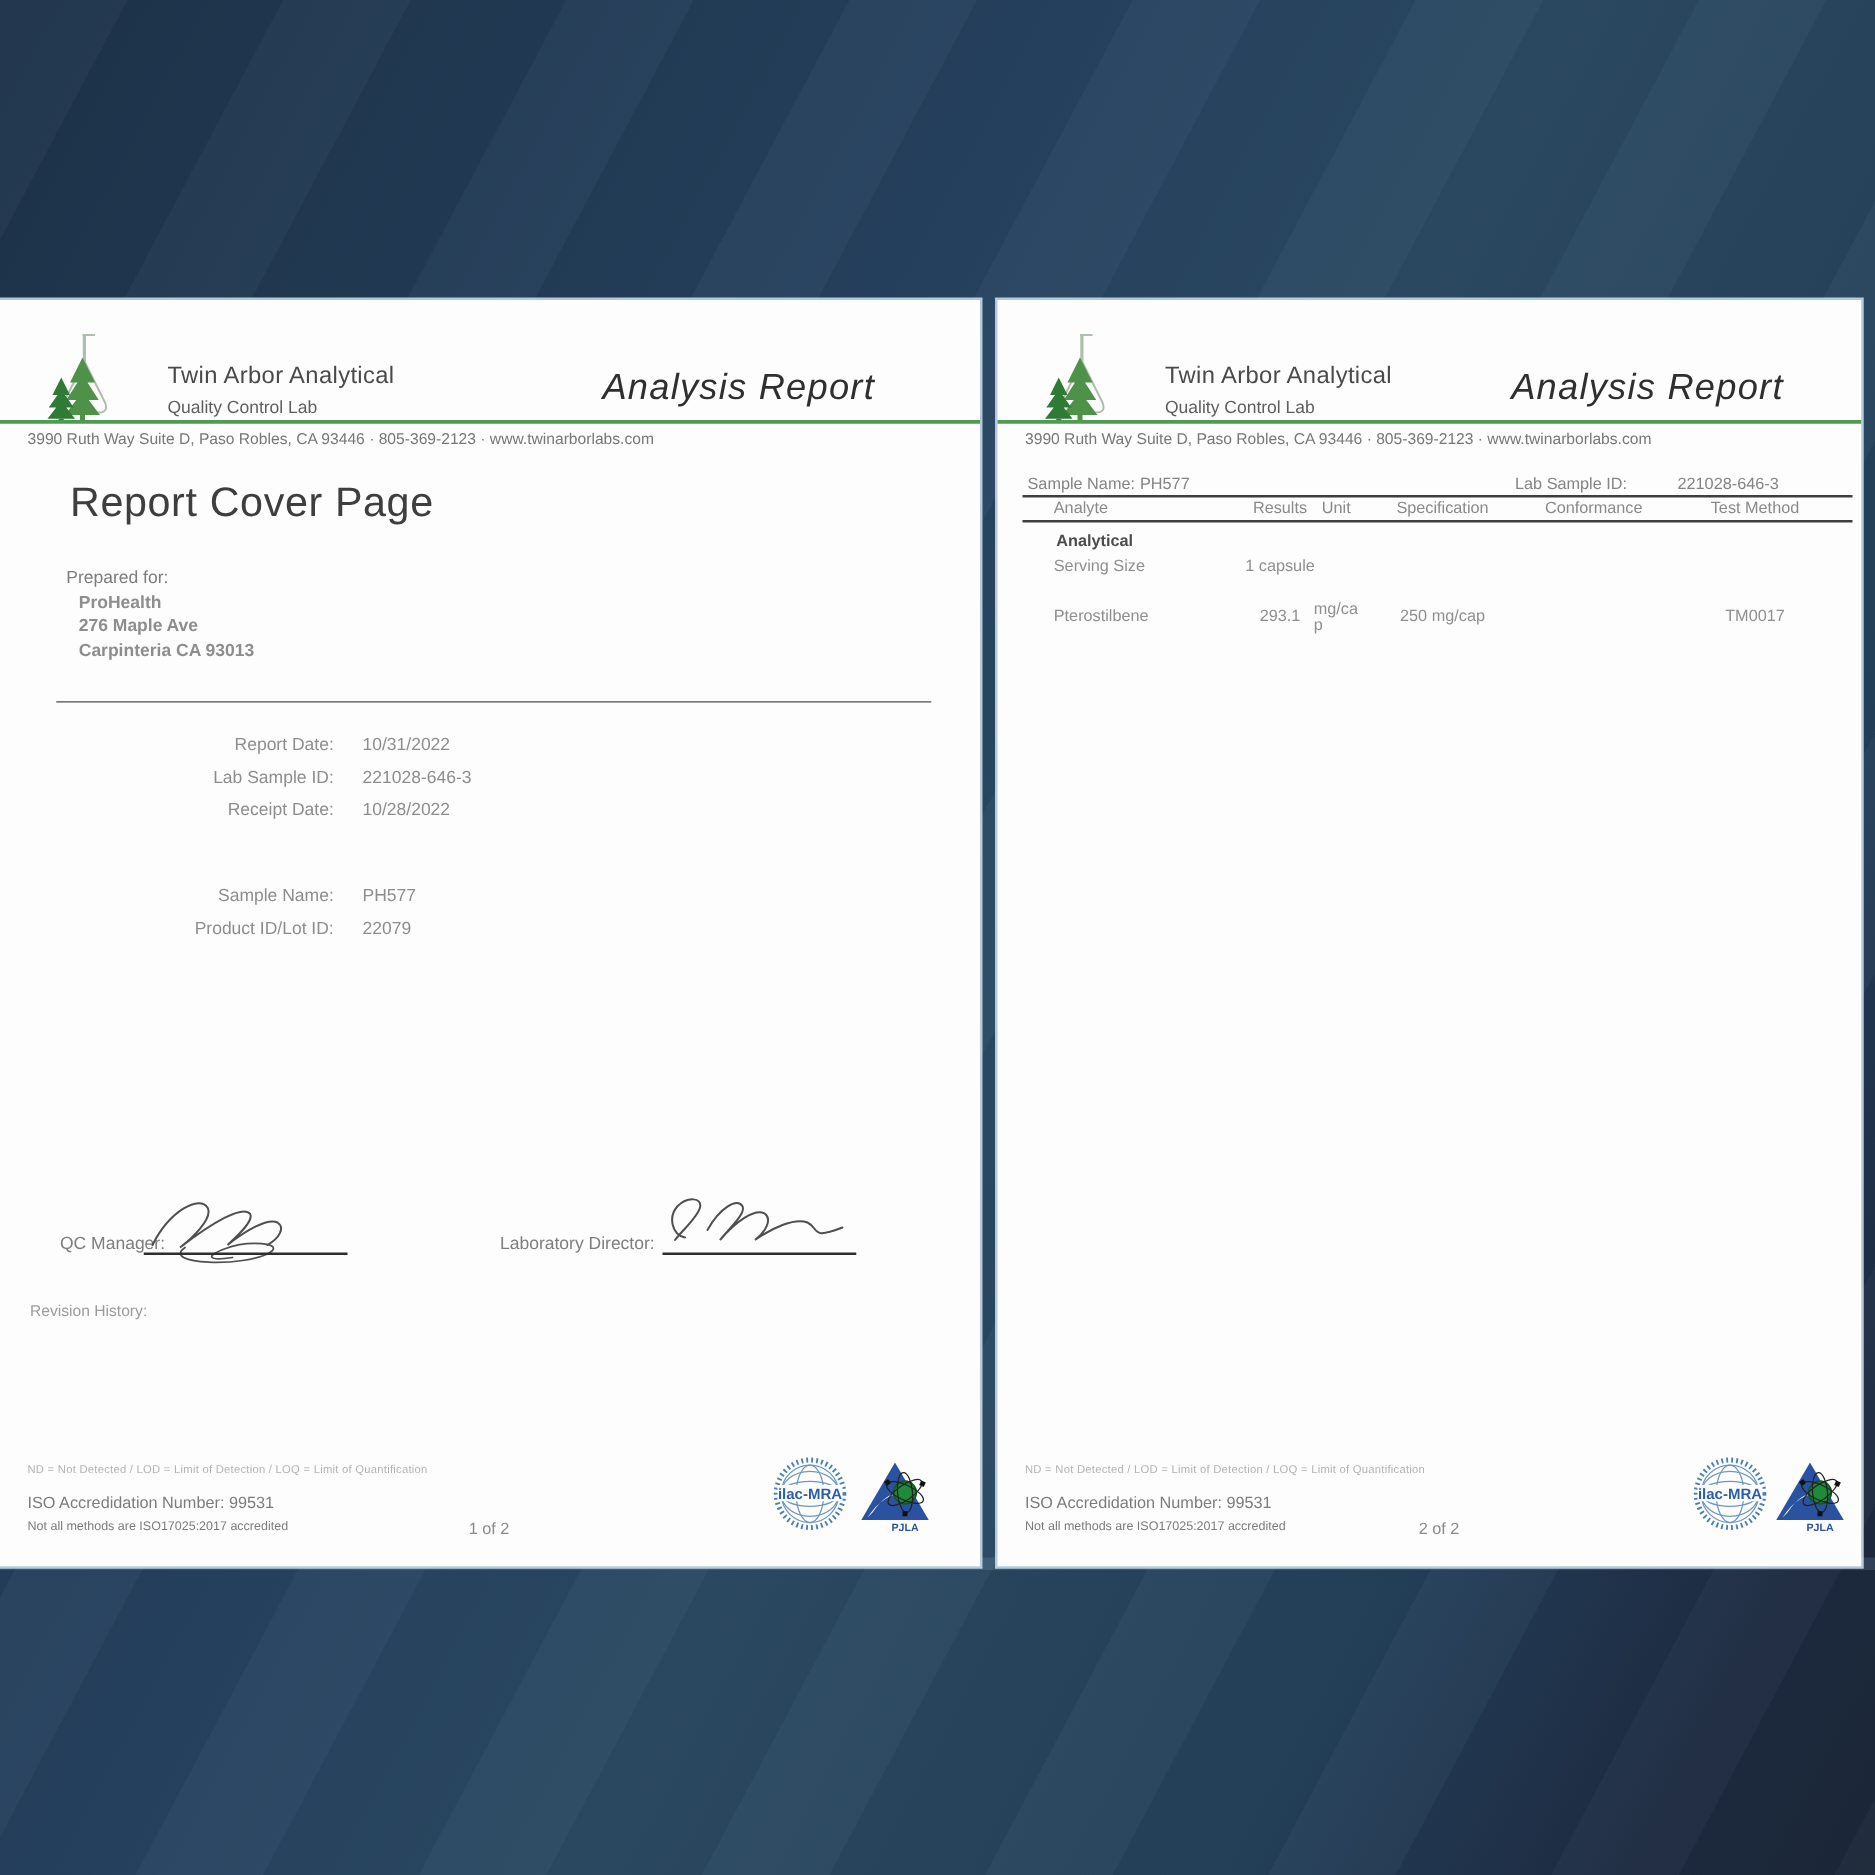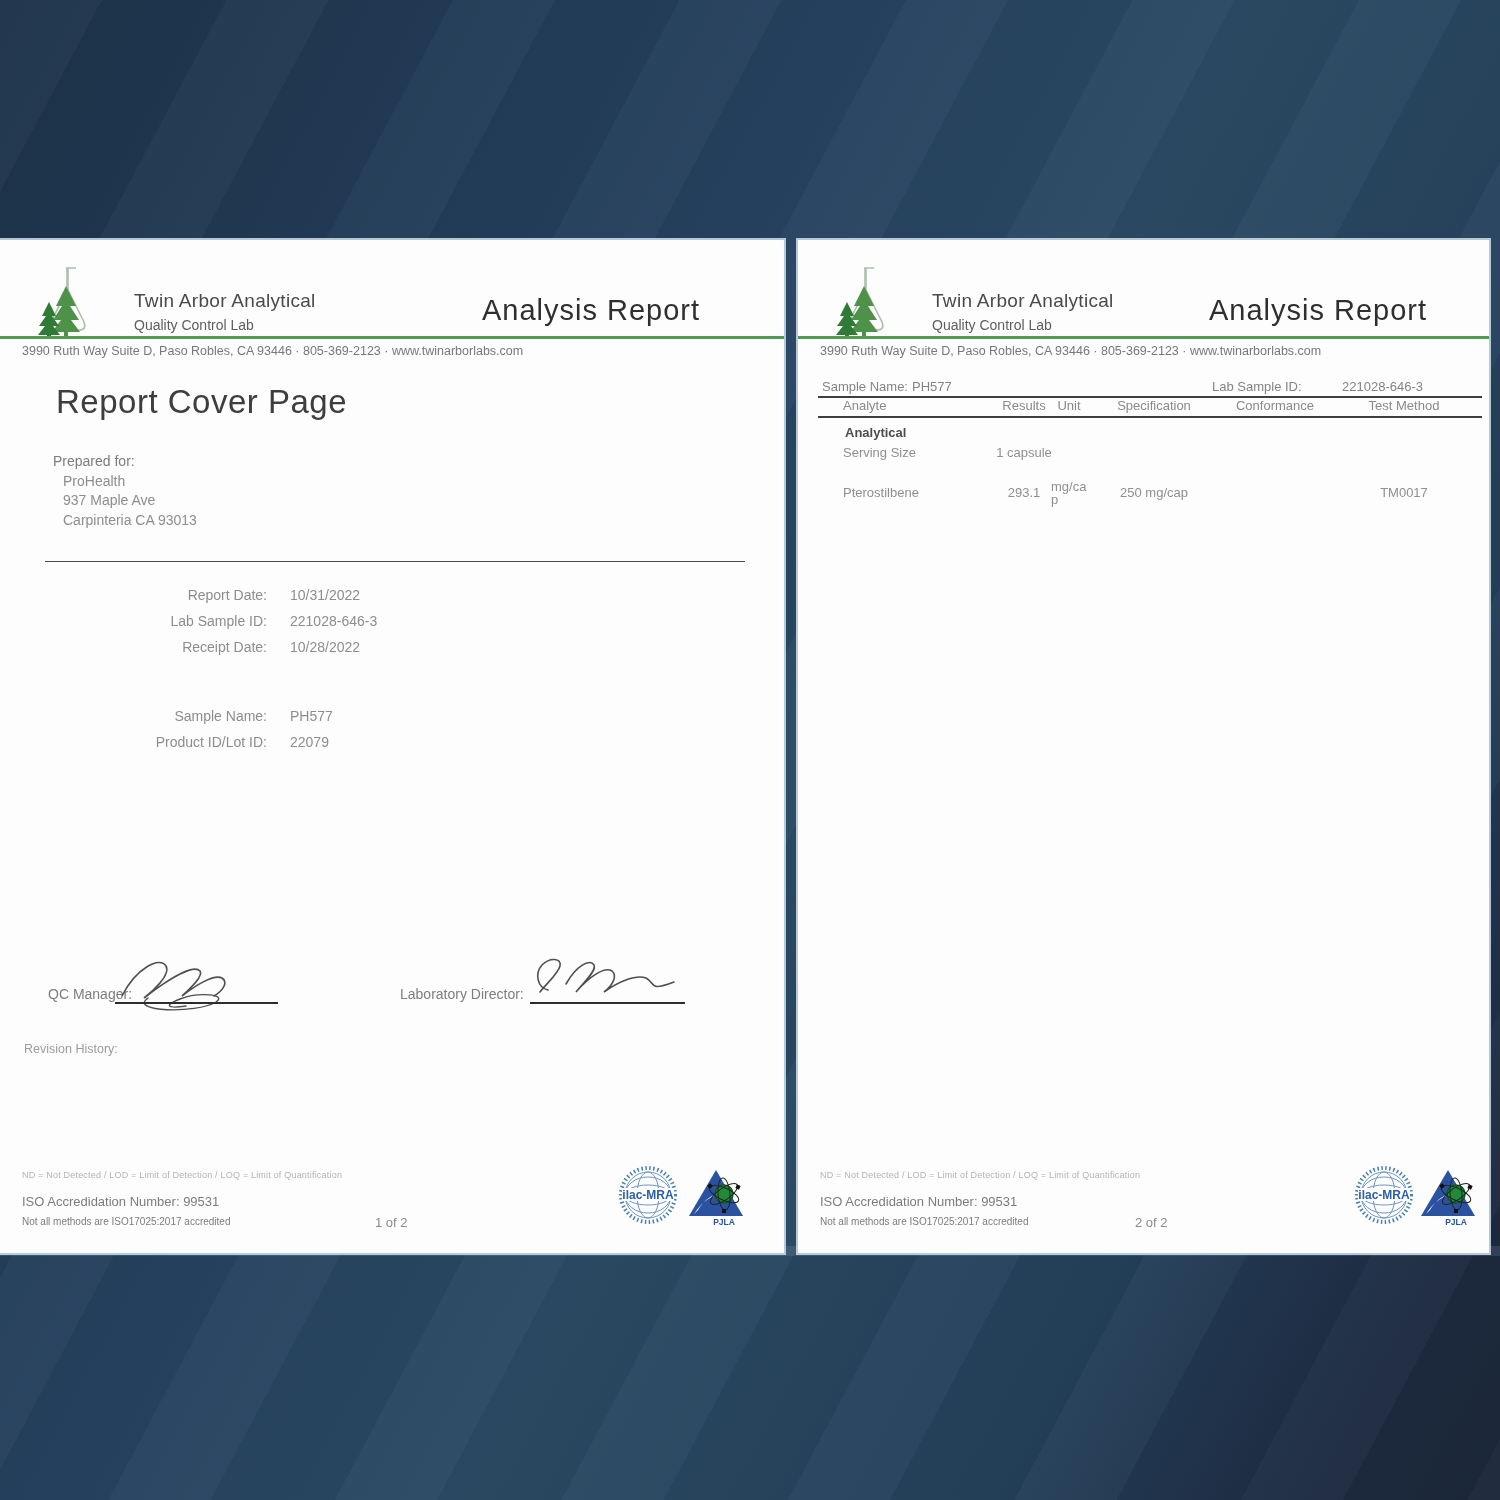--- a/index.html
+++ b/index.html
@@ -14,30 +14,30 @@
   .page{position:absolute;top:240px;height:1013px;background:#fdfdfd;
     box-shadow:0 0 0 2px rgba(205,225,240,0.85);z-index:2;}
   .page1{left:0;width:784px;}
   .page2{left:798px;width:691px;}
 
   
   .hdr-logo{position:absolute;left:36px;top:24px;}
   .hdr-names{position:absolute;left:134px;top:50px;}
   .hdr-company{font-size:19px;color:#4a4a4a;letter-spacing:0.3px;}
   .hdr-division{font-size:14px;color:#5e5e5e;margin-top:5px;}
-  .hdr-doctitle{position:absolute;top:54px;right:84px;font-size:29px;color:#2f2f2f;letter-spacing:1px;}
+  .hdr-doctitle{position:absolute;top:54px;right:84px;font-size:29px;font-style:italic;color:#2f2f2f;letter-spacing:1px;}
   .page2 .hdr-doctitle{right:62px;}
   .green-rule{position:absolute;left:0;right:0;top:96px;height:3px;}
   .hdr-address{position:absolute;left:22px;top:104px;font-size:12.5px;color:#777;}
 
   
   .p1-title{position:absolute;left:56px;top:143px;font-size:33px;color:#3e3e3e;letter-spacing:0.5px;}
   .p1-prepared{position:absolute;left:53px;top:212px;font-size:14px;color:#8d8d8d;line-height:19.5px;}
   .p1-prepared .lead{color:#7c7c7c;}
-  .p1-prepared .ind{margin-left:10px;}
+  .p1-prepared .ind{margin-left:10px;font-weight:bold;}
   .p1-divider{position:absolute;left:45px;top:321px;width:700px;height:1px;background:#4c4c4c;}
   .p1-details{position:absolute;left:0;top:347px;width:784px;}
   .p1-details2{position:absolute;left:0;top:468px;width:784px;}
   .drow{display:flex;font-size:14px;color:#8d8d8d;margin-bottom:10px;}
   .dlabel{width:267px;text-align:right;}
   .dvalue{margin-left:23px;}
   .sig-label{position:absolute;font-size:14px;color:#7d7d7d;}
   .sig-line{position:absolute;height:2px;background:#2e2e2e;}
   .sig-svg{position:absolute;}
   .p1-revision{position:absolute;left:24px;top:802px;font-size:12.5px;color:#9c9c9c;}
@@ -99,21 +99,21 @@
     </div>
     <div class="hdr-doctitle">Analysis Report</div>
     <div class="green-rule" style="background:#4f9b53;"></div>
     <div class="hdr-address">3990 Ruth Way Suite D, Paso Robles, CA 93446  ·  805-369-2123  ·  www.twinarborlabs.com</div>
 
     <div class="p1-title">Report Cover Page</div>
 
     <div class="p1-prepared">
       <div class="lead">Prepared for:</div>
       <div class="ind">ProHealth</div>
-      <div class="ind">937 Maple Ave</div>
+      <div class="ind">276 Maple Ave</div>
       <div class="ind">Carpinteria CA 93013</div>
     </div>
 
     <div class="p1-divider"></div>
 
     <div class="p1-details">
       <div class="drow">
         <div class="dlabel">Report Date:</div>
         <div class="dvalue">10/31/2022</div>
       </div>

